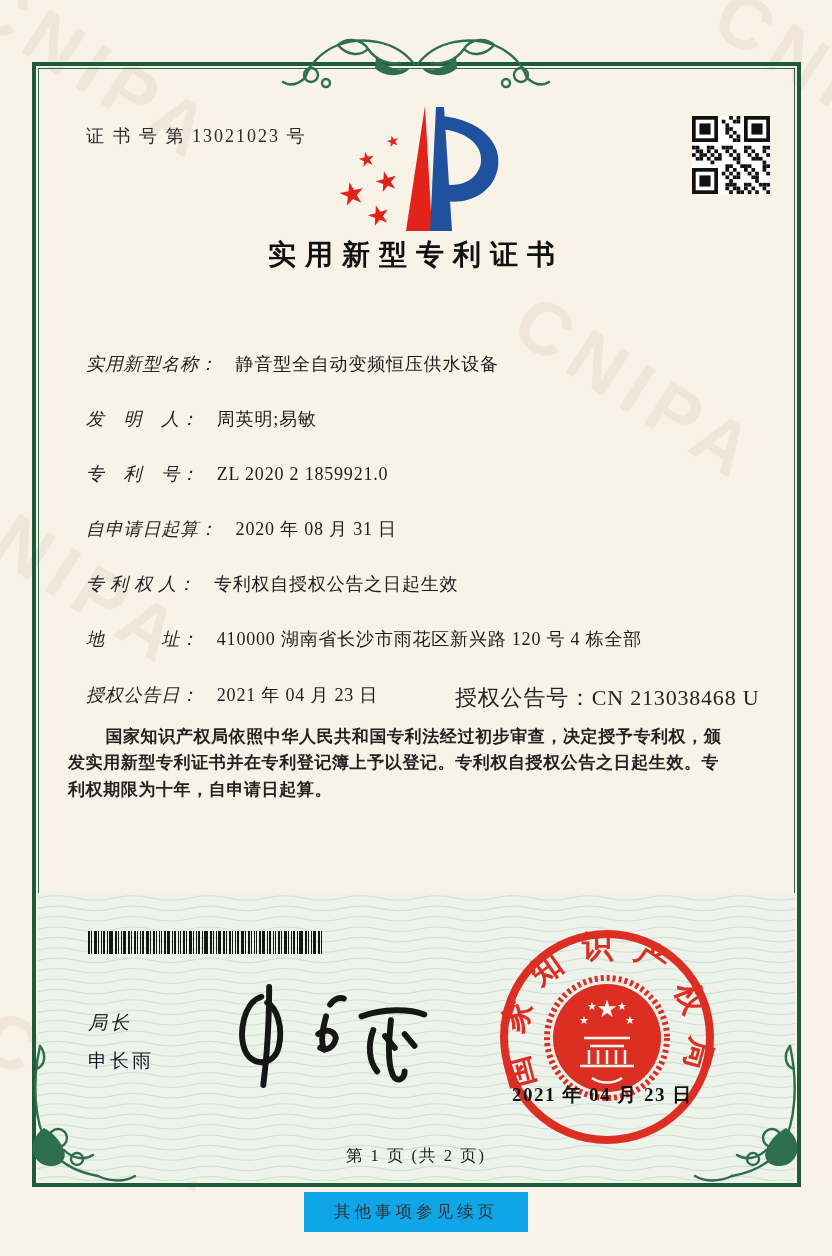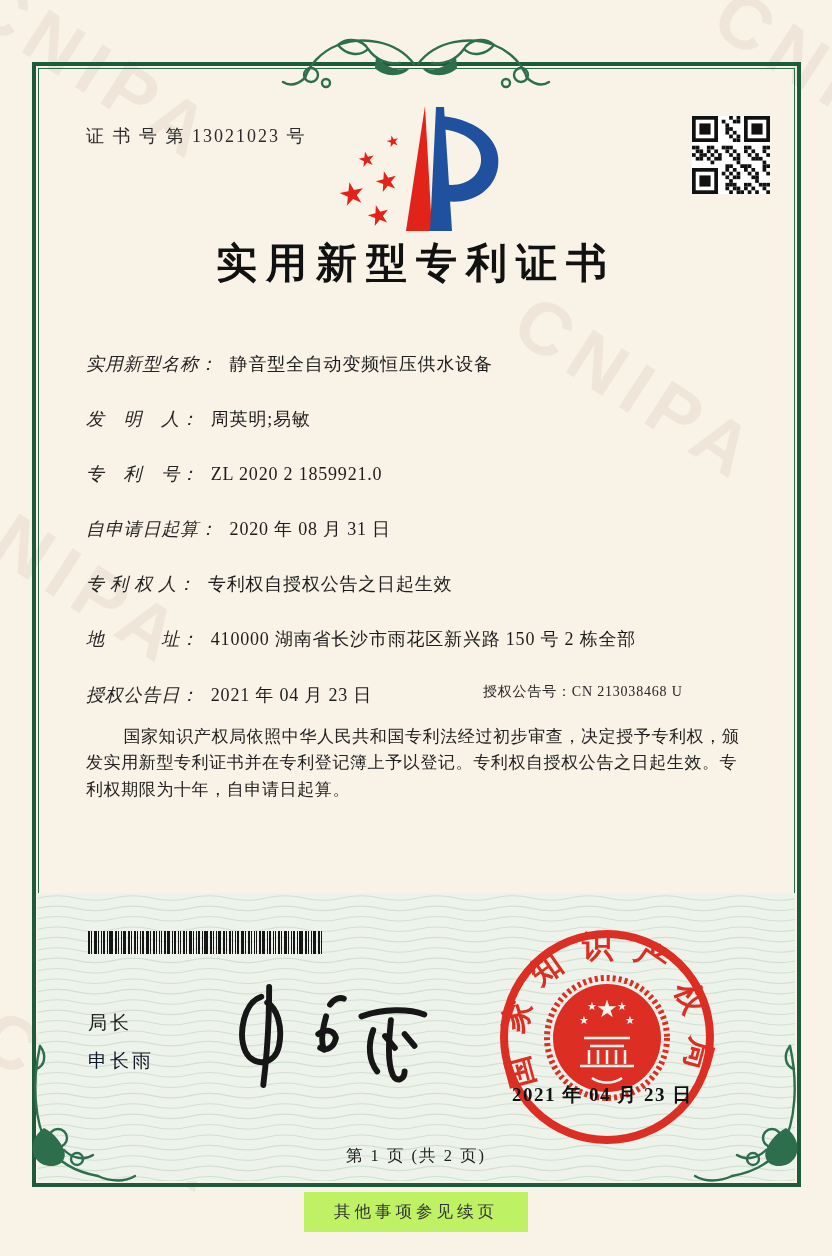--- a/index.html
+++ b/index.html
@@ -26,46 +26,46 @@
   
   .orn{position:absolute;z-index:3;}
   .orn path,.orn circle{stroke:#2d6e4c;fill:none;stroke-width:2.4;stroke-linecap:round;}
   .orn .fl{fill:#2d6e4c;stroke:none;}
   
   .cert-no{position:absolute;left:86px;top:124px;font-size:18px;letter-spacing:2px;color:#2b2b2b;z-index:4;text-align:center;}
   .logo{position:absolute;left:328px;top:104px;width:186px;height:134px;z-index:4;}
   .qr{position:absolute;left:692px;top:116px;width:78px;height:78px;z-index:4;}
   .title{
     position:absolute;left:0;top:236px;width:832px;text-align:center;
-    font-size:41px;font-weight:700;letter-spacing:9px;color:#111;z-index:4;
+    font-size:28px;font-weight:700;letter-spacing:9px;color:#111;z-index:4;
   }
   
   .frow{position:absolute;left:86px;font-size:18px;letter-spacing:.8px;white-space:nowrap;z-index:4;color:#242424;}
   .frow .flabel{color:#242424;font-style:italic;}
-  .frow .fvalue{margin-left:12px;color:#1c1c1c;}
-  .grant2{position:absolute;left:455px;top:683px;font-size:14px;letter-spacing:.8px;z-index:4;color:#242424;margin-left:28px;}
-  
-  .bodytext{position:absolute;left:86px;top:724px;width:664px;z-index:4;}
+  .frow .fvalue{margin-left:18px;color:#1c1c1c;}
+  .grant2{position:absolute;left:455px;top:683px;font-size:22px;letter-spacing:.8px;z-index:4;color:#242424;}
+  
+  .bodytext{position:absolute;left:68px;top:724px;width:664px;z-index:4;font-weight:bold;}
   .bodytext p{margin:0;font-size:17px;line-height:26.4px;letter-spacing:.6px;text-indent:2.2em;color:#222;}
   
   .barcode{position:absolute;left:88px;top:931px;width:240px;height:23px;z-index:4;}
   
-  .director-title{position:absolute;left:88px;top:1010px;font-size:19px;letter-spacing:3px;z-index:4;color:#1a1a1a;}
+  .director-title{position:absolute;left:88px;top:1010px;font-size:19px;letter-spacing:3px;z-index:4;color:#1a1a1a;font-style:italic;}
   .director-name{position:absolute;left:88px;top:1048px;font-size:19px;letter-spacing:3px;z-index:4;color:#0f172a;}
   .signature{position:absolute;left:224px;top:980px;width:216px;height:112px;z-index:4;}
   .signature path{stroke:#161616;stroke-width:6;fill:none;stroke-linecap:round;stroke-linejoin:round;}
   
   .seal{position:absolute;left:492px;top:922px;width:230px;height:230px;z-index:5;opacity:.93;}
   .sealtxt{font:700 31px "Liberation Serif","DejaVu Serif",serif;letter-spacing:19px;fill:#dc2015;}
   .seal-date{position:absolute;left:512px;top:1082px;font-size:19px;font-weight:700;letter-spacing:1.5px;color:#111;z-index:6;white-space:nowrap;}
   
   .page-num{position:absolute;left:0;top:1145px;width:832px;text-align:center;font-size:16.5px;letter-spacing:2px;z-index:4;color:#222;}
   .foot-note{
     position:absolute;left:50%;top:1192px;transform:translateX(-50%);
-    background:#bef264;padding:9px 30px;font-size:16.5px;letter-spacing:4px;color:#333;z-index:4;white-space:nowrap;
+    background:#0ea5e9;padding:9px 30px;font-size:16.5px;letter-spacing:4px;color:#333;z-index:4;white-space:nowrap;
   }
 </style>
 </head>
 <body>
 
 <div class="wm" style="left:-44px;top:26px">CNIPA</div>
 <div class="wm" style="left:700px;top:40px">CNIPA</div>
 <div class="wm" style="left:500px;top:346px">CNIPA</div>
 <div class="wm" style="left:-74px;top:530px">CNIPA</div>
 <div class="wm" style="left:470px;top:956px">CNIPA</div>
@@ -291,21 +291,21 @@
 <div class="frow" style="top:462px">
   <span class="flabel">专　利　号：</span><span class="fvalue">ZL 2020 2 1859921.0</span>
 </div>
 <div class="frow" style="top:517px">
   <span class="flabel">自申请日起算：</span><span class="fvalue">2020 年 08 月 31 日</span>
 </div>
 <div class="frow" style="top:572px">
   <span class="flabel">专 利 权 人：</span><span class="fvalue">专利权自授权公告之日起生效</span>
 </div>
 <div class="frow" style="top:627px">
-  <span class="flabel">地　　　址：</span><span class="fvalue">410000  湖南省长沙市雨花区新兴路 150 号 2 栋全部</span>
+  <span class="flabel">地　　　址：</span><span class="fvalue">410000  湖南省长沙市雨花区新兴路 120 号 4 栋全部</span>
 </div>
 <div class="frow" style="top:683px">
   <span class="flabel">授权公告日：</span><span class="fvalue">2021 年 04 月 23 日</span>
 </div>
 <div class="grant2">
   <span class="flabel">授权公告号：</span><span class="fvalue">CN 213038468 U</span>
 </div>
 
 <div class="bodytext">
   <p>国家知识产权局依照中华人民共和国专利法经过初步审查，决定授予专利权，颁发实用新型专利证书并在专利登记簿上予以登记。专利权自授权公告之日起生效。专利权期限为十年，自申请日起算。</p>

